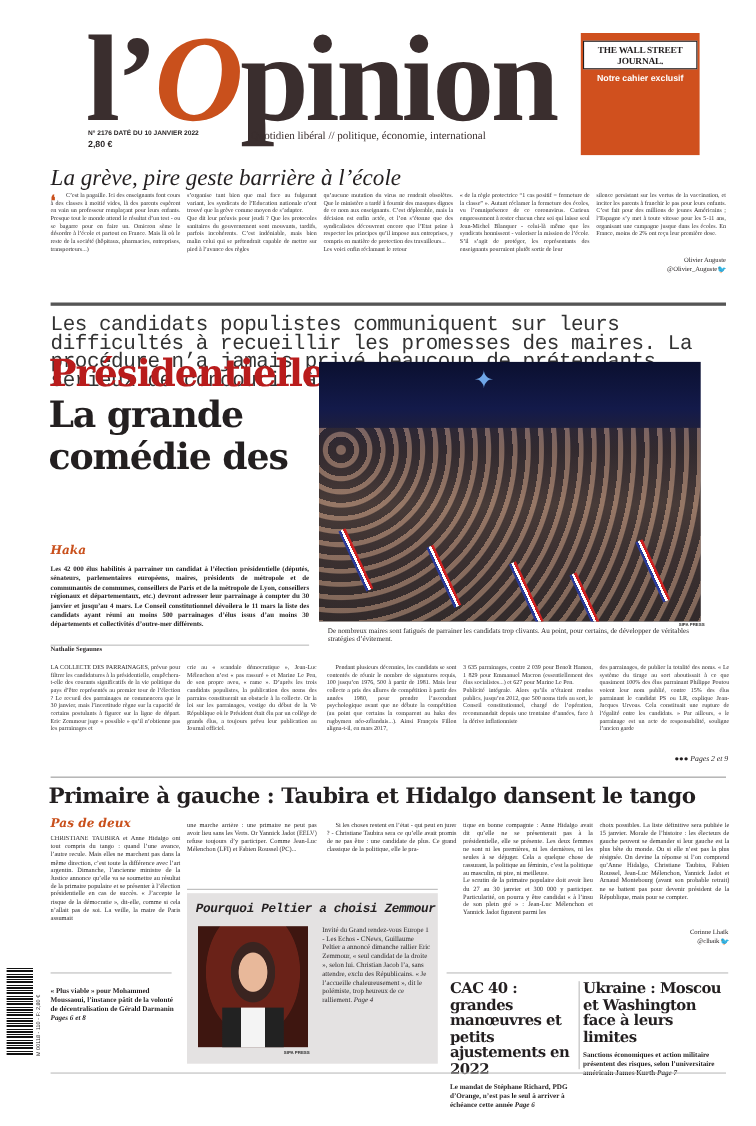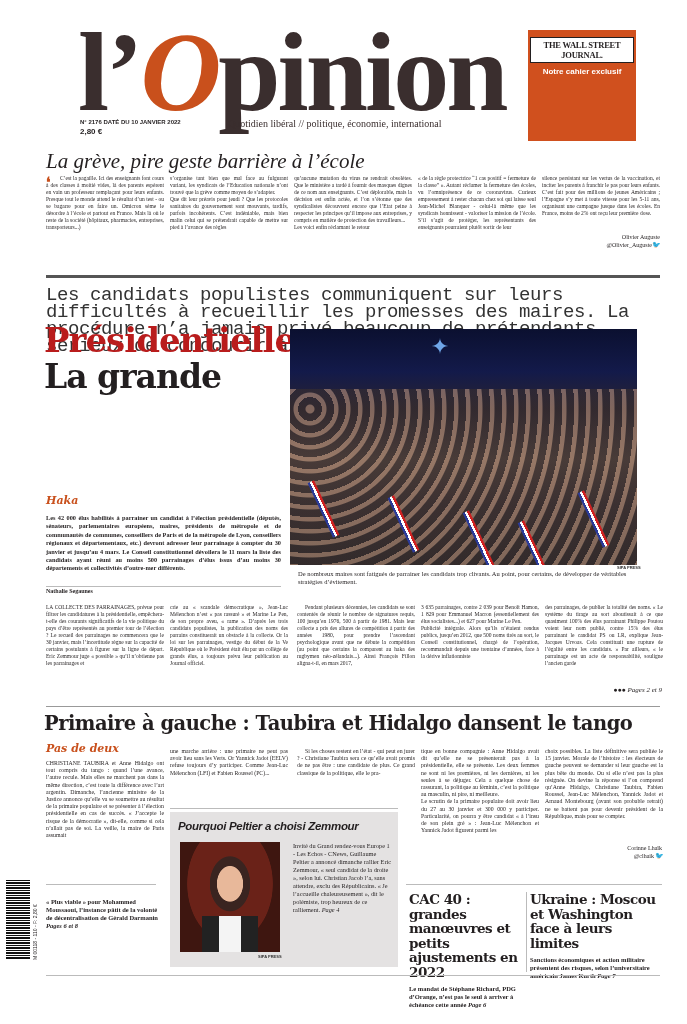--- a/index.html
+++ b/index.html
@@ -27,21 +27,21 @@
 .photo .sash{position:absolute;width:7px;height:60px;background:linear-gradient(90deg,#2a3a9a 0 33%,#fff 33% 66%,#d02020 66%);transform:rotate(-25deg)}
 .photo .tree{position:absolute;left:137px;top:4px;width:26px;height:28px;color:#6fa6e8;font-size:22px;text-align:center;line-height:28px}
 .credit{font-family:"Liberation Sans",sans-serif;font-size:4px;font-weight:bold;color:#333}
 .caption{left:298px;top:570px;width:340px;font-family:"Liberation Serif",serif;font-size:6.5px;line-height:8px;color:#231f20}
 .haka{left:46px;top:494px;font-family:"DejaVu Serif",serif;font-weight:bold;font-style:italic;font-size:11px;color:#c9501c}
 .lead{left:46px;top:514px;width:235px;font-family:"Liberation Serif",serif;font-size:6.3px;line-height:8.4px;text-align:justify;font-weight:bold}
 .byline{font-family:"Liberation Serif",serif;font-size:6px;font-weight:bold}
 .h-tango{left:44px;top:712px;font-family:"DejaVu Serif",serif;font-weight:bold;font-size:19.5px;letter-spacing:-0.5px}
 .pasdeux{left:46px;top:742px;font-family:"DejaVu Serif",serif;font-weight:bold;font-style:italic;font-size:11px;color:#c9501c}
 .box{left:170px;top:812px;width:228px;height:155px;background:#e4e2e2}
-.box .bh{position:absolute;left:8px;top:8px;font-family:Liberation Sans, sans-serif;font-style:italic;font-weight:bold;font-size:11.5px;letter-spacing:-0.3px}
+.box .bh{position:absolute;left:8px;top:8px;font-family:Liberation Mono, monospace;font-style:italic;font-weight:bold;font-size:11.5px;letter-spacing:-0.3px}
 .portrait{position:absolute;left:10px;top:30px;width:100px;height:110px;background:radial-gradient(ellipse at 50% 38%,#e8b89a 0 18%,#3a2420 19% 28%,#6a2218 29% 60%,#3e1610 61%)}
 .portrait .shirt{position:absolute;left:22px;bottom:0;width:56px;height:36px;background:linear-gradient(90deg,#222 0 30%,#f4f4f4 30% 70%,#222 70%)}
 .box .bt{position:absolute;left:123px;top:30px;width:100px;font-family:"Liberation Serif",serif;font-size:6.3px;line-height:8px}
 .sub-h{font-family:"DejaVu Serif",serif;font-weight:bold;font-size:13.5px;line-height:14.5px;letter-spacing:-0.5px}
 .sub-t{font-family:"Liberation Serif",serif;font-size:6.5px;line-height:8px;font-weight:bold}
 .barcode{left:6px;top:880px;width:24px;height:80px;background:repeating-linear-gradient(180deg,#111 0 1px,#fff 1px 2px,#111 2px 4px,#fff 4px 5px)}
 .barcode-t{left:2px;top:860px;font-family:"Liberation Sans",sans-serif;font-size:5px;transform:rotate(-90deg);transform-origin:left top;white-space:nowrap}
 .bird{color:#1da1f2;font-size:7px}
 </style>
 </head>
@@ -69,20 +69,21 @@
 <div class="abs byline" style="left:600px;top:234px;text-align:right;width:60px;font-weight:normal;font-size:6px">Olivier Auguste</div>
 <div class="abs byline" style="left:580px;top:242px;text-align:right;width:72px;font-weight:normal;font-size:6px">@Olivier_Auguste</div>
 <div class="abs bird" style="left:652px;top:241px">🐦</div>
 
 <div class="abs rule" style="left:46px;top:275px;width:614px"></div>
 
 <div class="abs deck" style="width:620px">Les candidats populistes communiquent sur leurs difficultés à recueillir les promesses des maires. La procédure n’a jamais privé beaucoup de prétendants sérieux de concourir à l’Elysée</div>
 <div class="abs kicker">Présidentielle</div>
 <div class="abs main-h">
   <div>La grande</div>
+  <div>comédie des</div>
 </div>
 
 <div class="abs photo">
   <div class="tree">✦</div>
   <div class="rows"></div>
   <div class="sash" style="left:30px;top:150px"></div>
   <div class="sash" style="left:110px;top:165px"></div>
   <div class="sash" style="left:185px;top:180px"></div>
   <div class="sash" style="left:240px;top:190px"></div>
   <div class="sash" style="left:300px;top:160px"></div>

